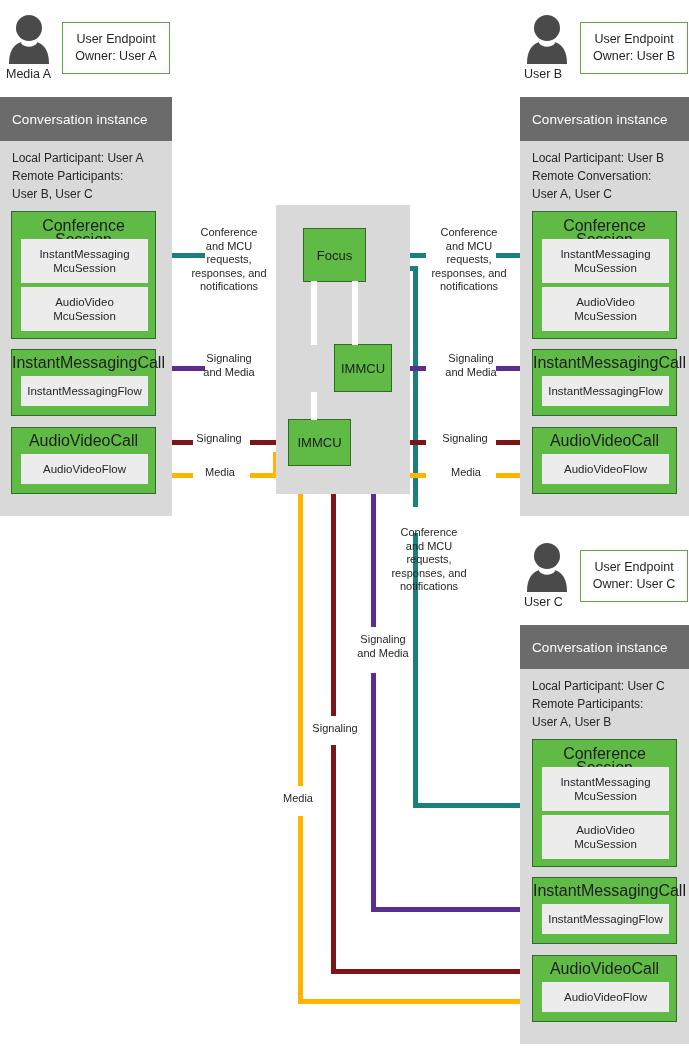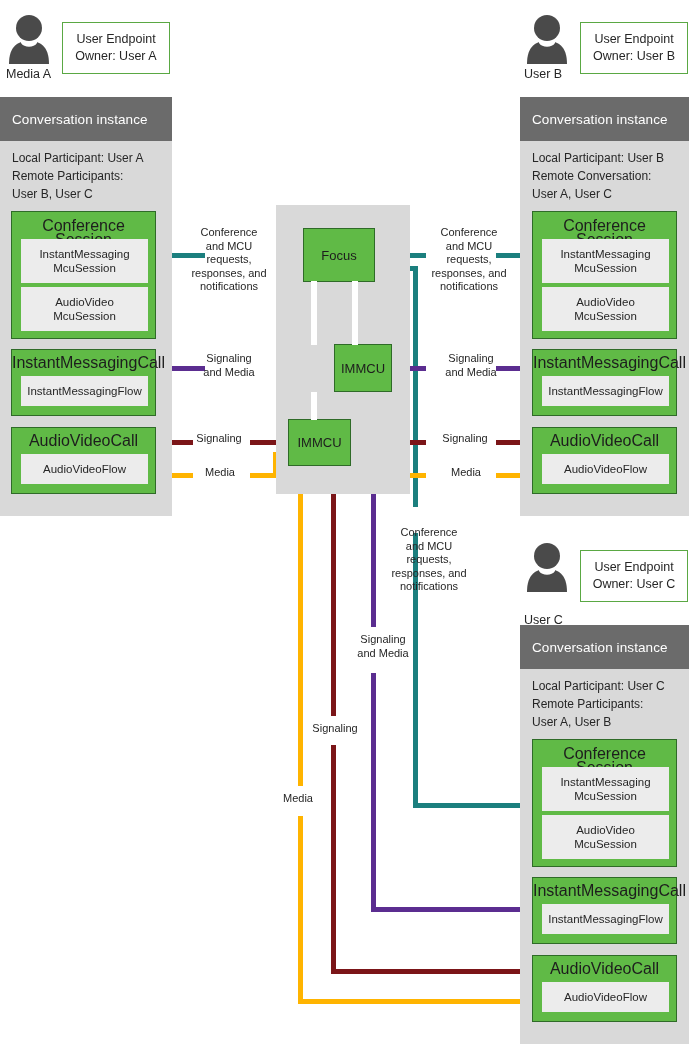--- a/index.html
+++ b/index.html
@@ -217,21 +217,21 @@
   <div class="edge-label" style="left:190px; top:466px; width:60px;">Media</div>
   <div class="edge-label" style="left:436px; top:466px; width:60px;">Media</div>
   <div class="edge-label" style="left:268px; top:792px; width:60px;">Media</div>
 
   <div class="server-band" style="left:276px; top:205px; width:134px; height:289px;"></div>
 
   <div class="white-gap" style="left:311px; top:281px; width:6px; height:64px;"></div>
   <div class="white-gap" style="left:352px; top:281px; width:6px; height:64px;"></div>
   <div class="white-gap" style="left:311px; top:392px; width:6px; height:28px;"></div>
 
-  <div class="server-box" style="left:303px; top:228px; width:72px; height:54px;">
+  <div class="server-box" style="left:303px; top:228px; width:63px; height:54px;">
     <span>Focus</span>
   </div>
   <div class="server-box" style="left:334px; top:344px; width:58px; height:48px;">
     <span>IMMCU</span>
   </div>
   <div class="server-box" style="left:288px; top:419px; width:63px; height:47px;">
     <span>IMMCU</span>
   </div>
 
   <div class="user-icon" style="left:8px; top:12px; width:42px; height:52px;">
@@ -306,21 +306,21 @@
     <div class="subbox" style="left:9px; top:26px; width:127px; height:30px;">AudioVideoFlow</div>
   </div>
 
   <div class="user-icon" style="left:526px; top:540px; width:42px; height:52px;">
     <svg width="42" height="52" viewBox="0 0 42 52">
       <circle cx="21" cy="16" r="13" fill="#4a4a4a"></circle>
       <path d="M1 52 C1 34 10 29 21 29 C32 29 41 34 41 52 Z" fill="#4a4a4a"></path>
       <path d="M13 31 C16 36 26 36 29 31 L29 29 L13 29 Z" fill="#ffffff"></path>
     </svg>
   </div>
-  <div class="user-label" style="left:524px; top:613px;">User C</div>
+  <div class="user-label" style="left:524px; top:595px;">User C</div>
   <div class="endpoint-box" style="left:580px; top:550px; width:108px; height:52px;">User Endpoint
 Owner: User C</div>
 
   <div class="conv-panel" style="left:520px; top:625px; width:169px; height:419px;">
     <div class="conv-header">Conversation instance</div>
     <div class="conv-parts">Local Participant: User C
 Remote Participants:
 User A, User B</div>
   </div>
 

